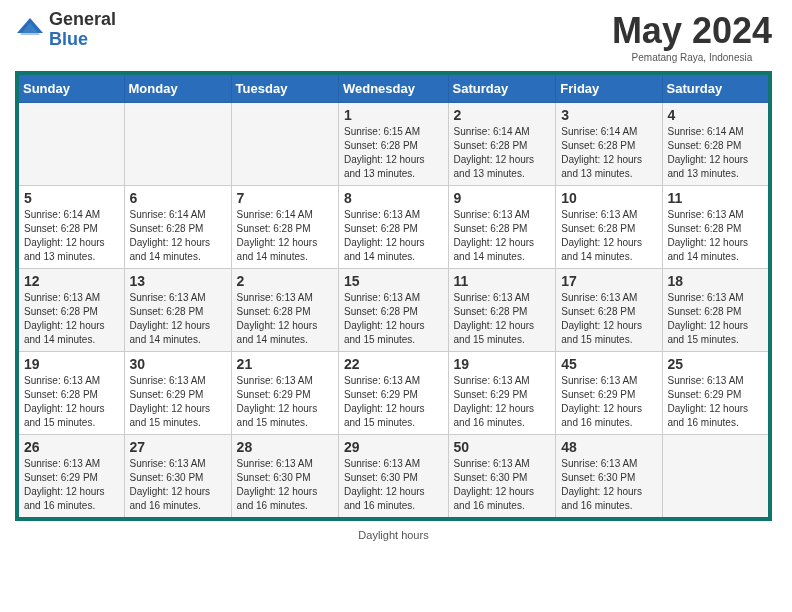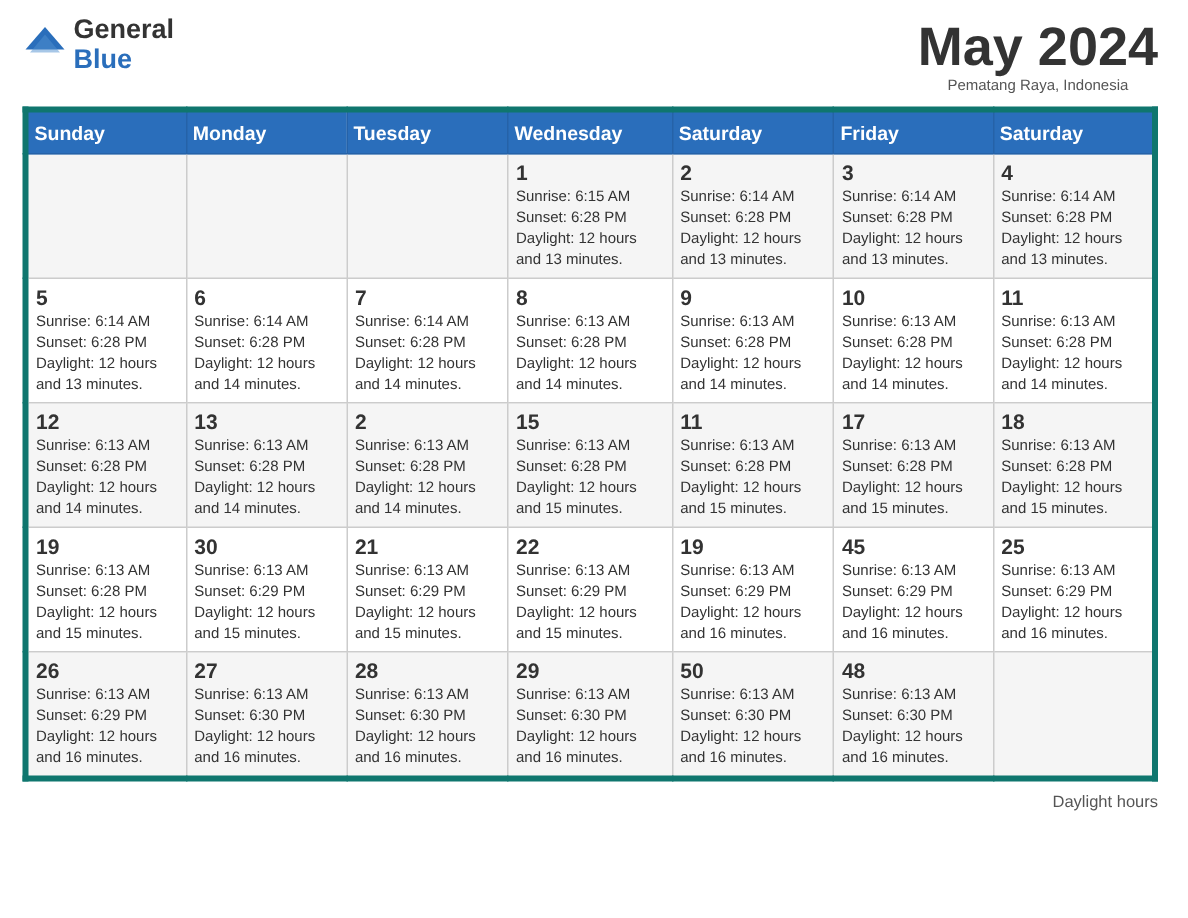--- a/index.html
+++ b/index.html
@@ -99,21 +99,21 @@
       color: #333;
       line-height: 1.4;
     }
     .empty-cell {
       background-color: inherit;
     }
     .footer-note {
       margin-top: 8px;
       font-size: 11px;
       color: #555;
-      text-align: right;
+      text-align: center;
     }
   </style>
 </head>
 <body>
 
 <div class="page">
   <div class="header">
     <div class="logo">
       <svg class="logo-icon" viewBox="0 0 30 30" xmlns="http://www.w3.org/2000/svg">
         <polygon points="15,3 28,18 2,18" fill="#2a6ebb"></polygon>

